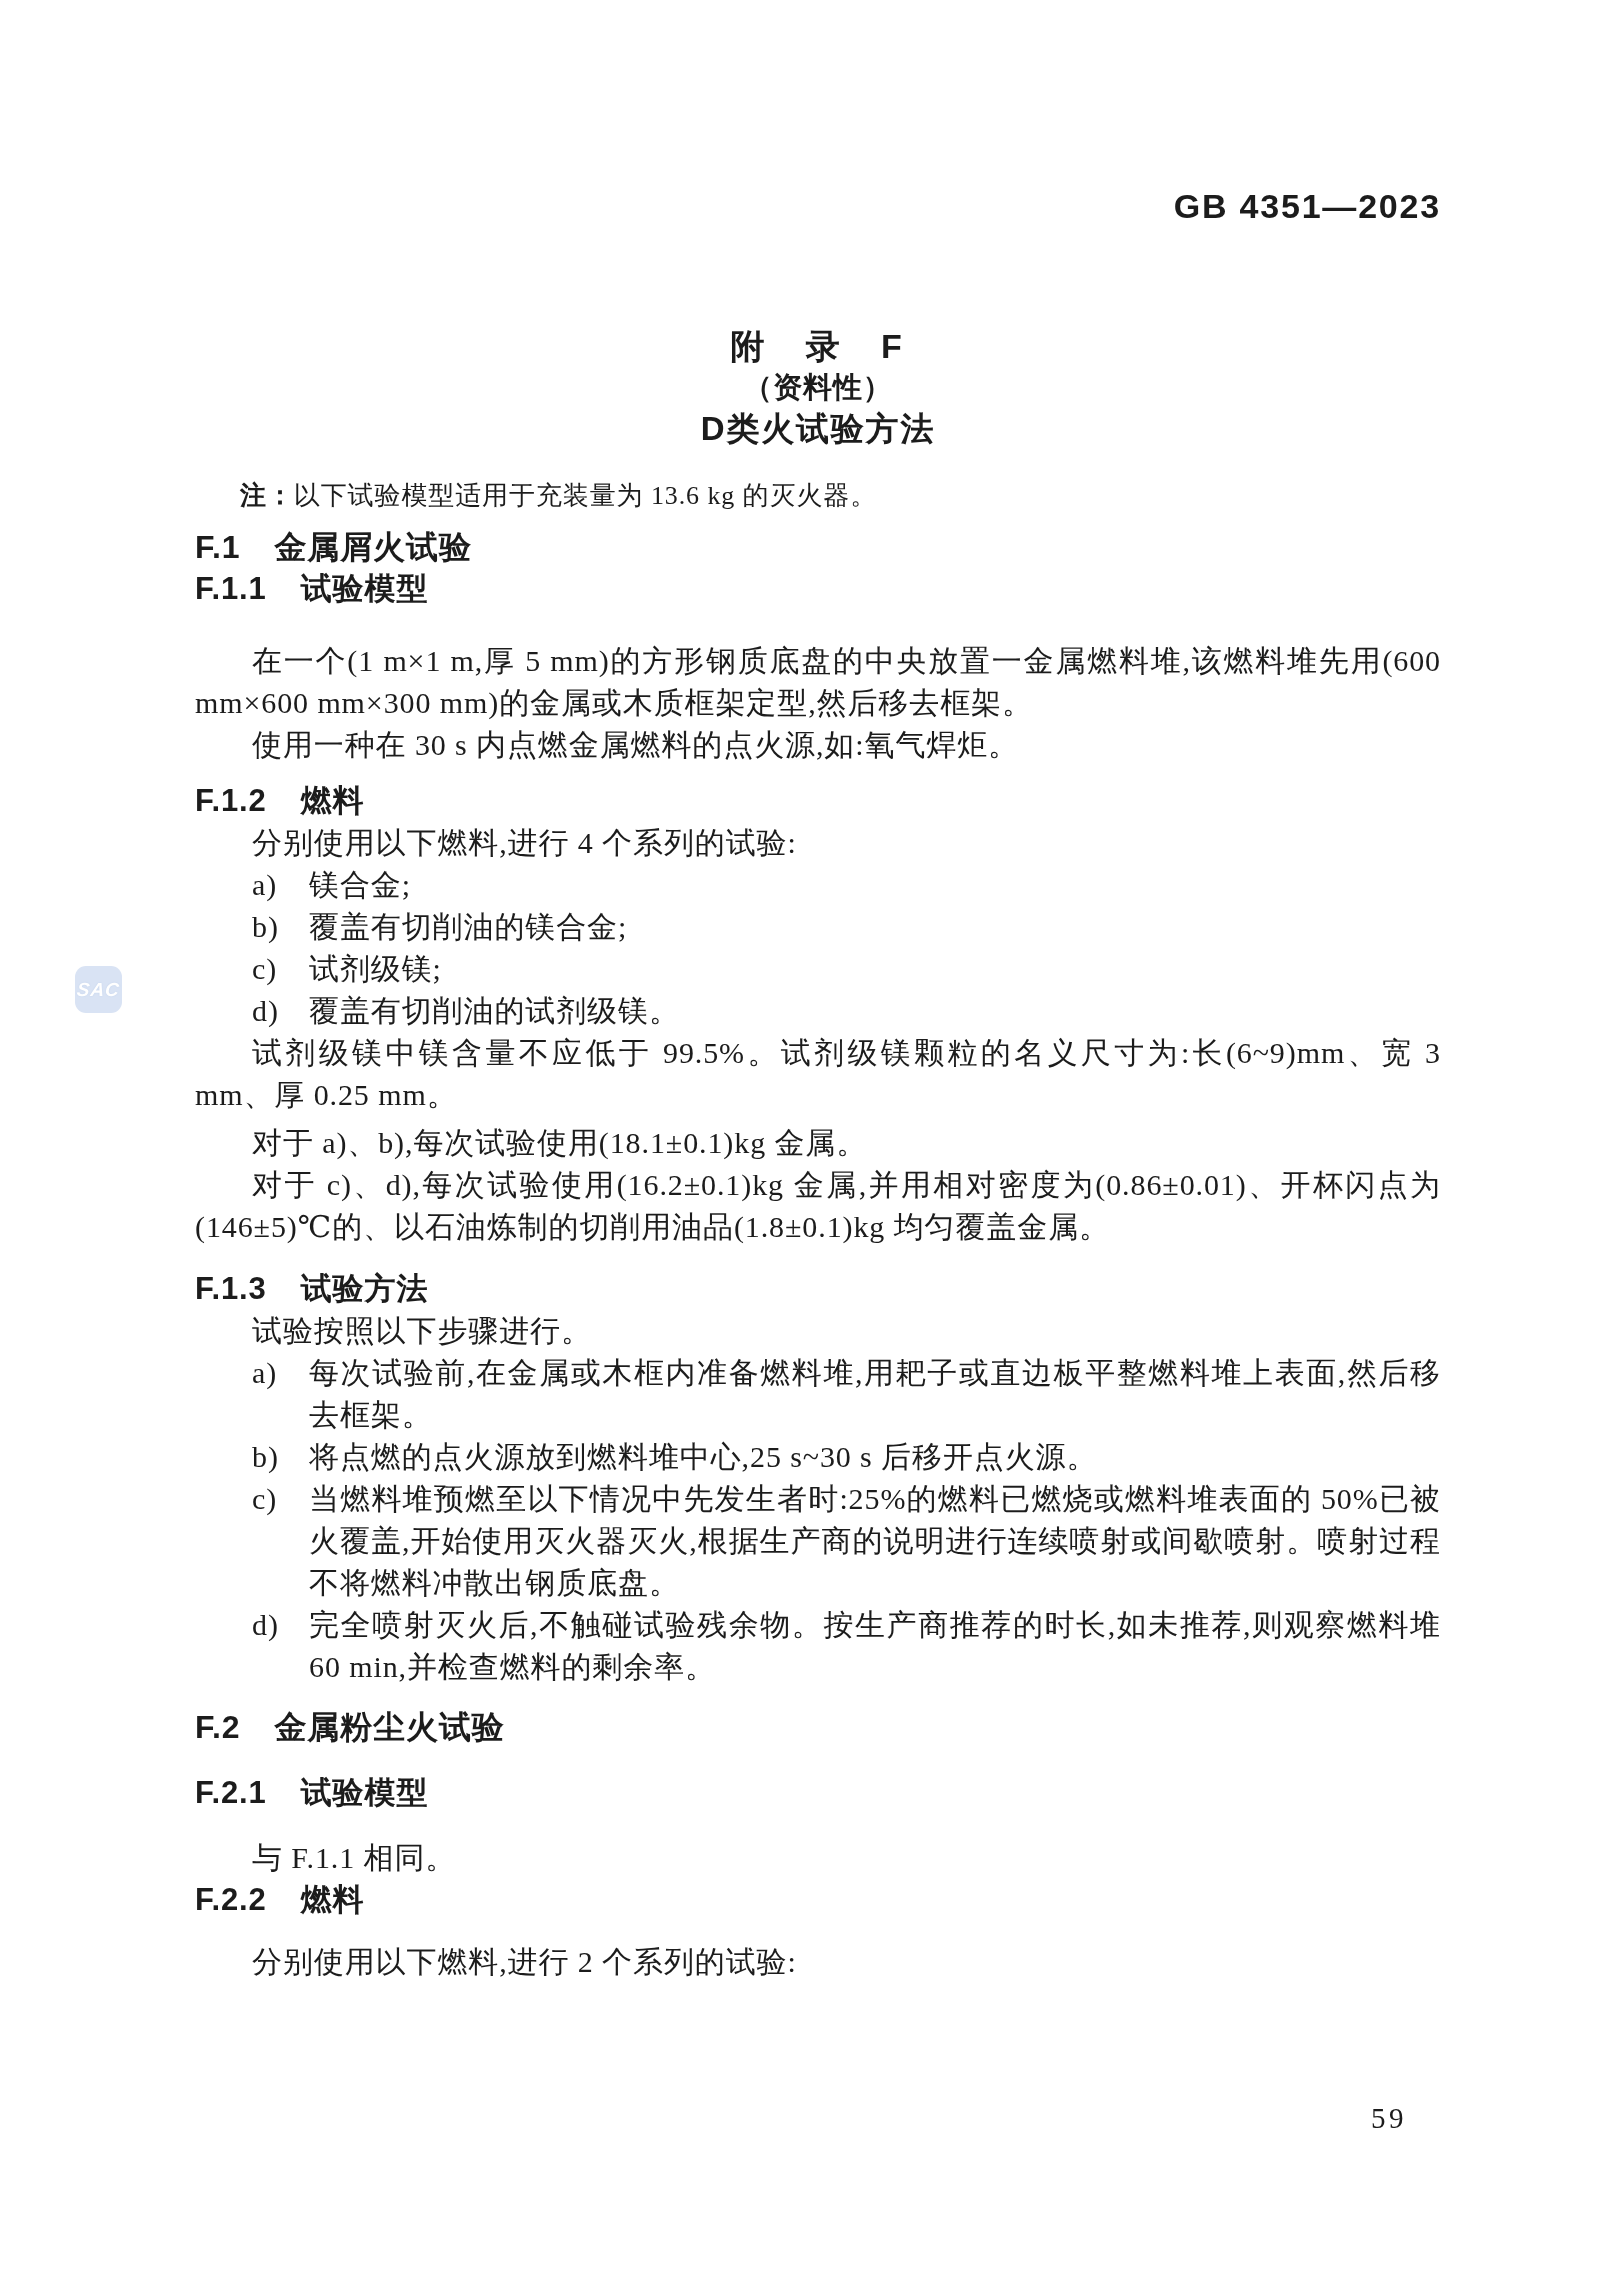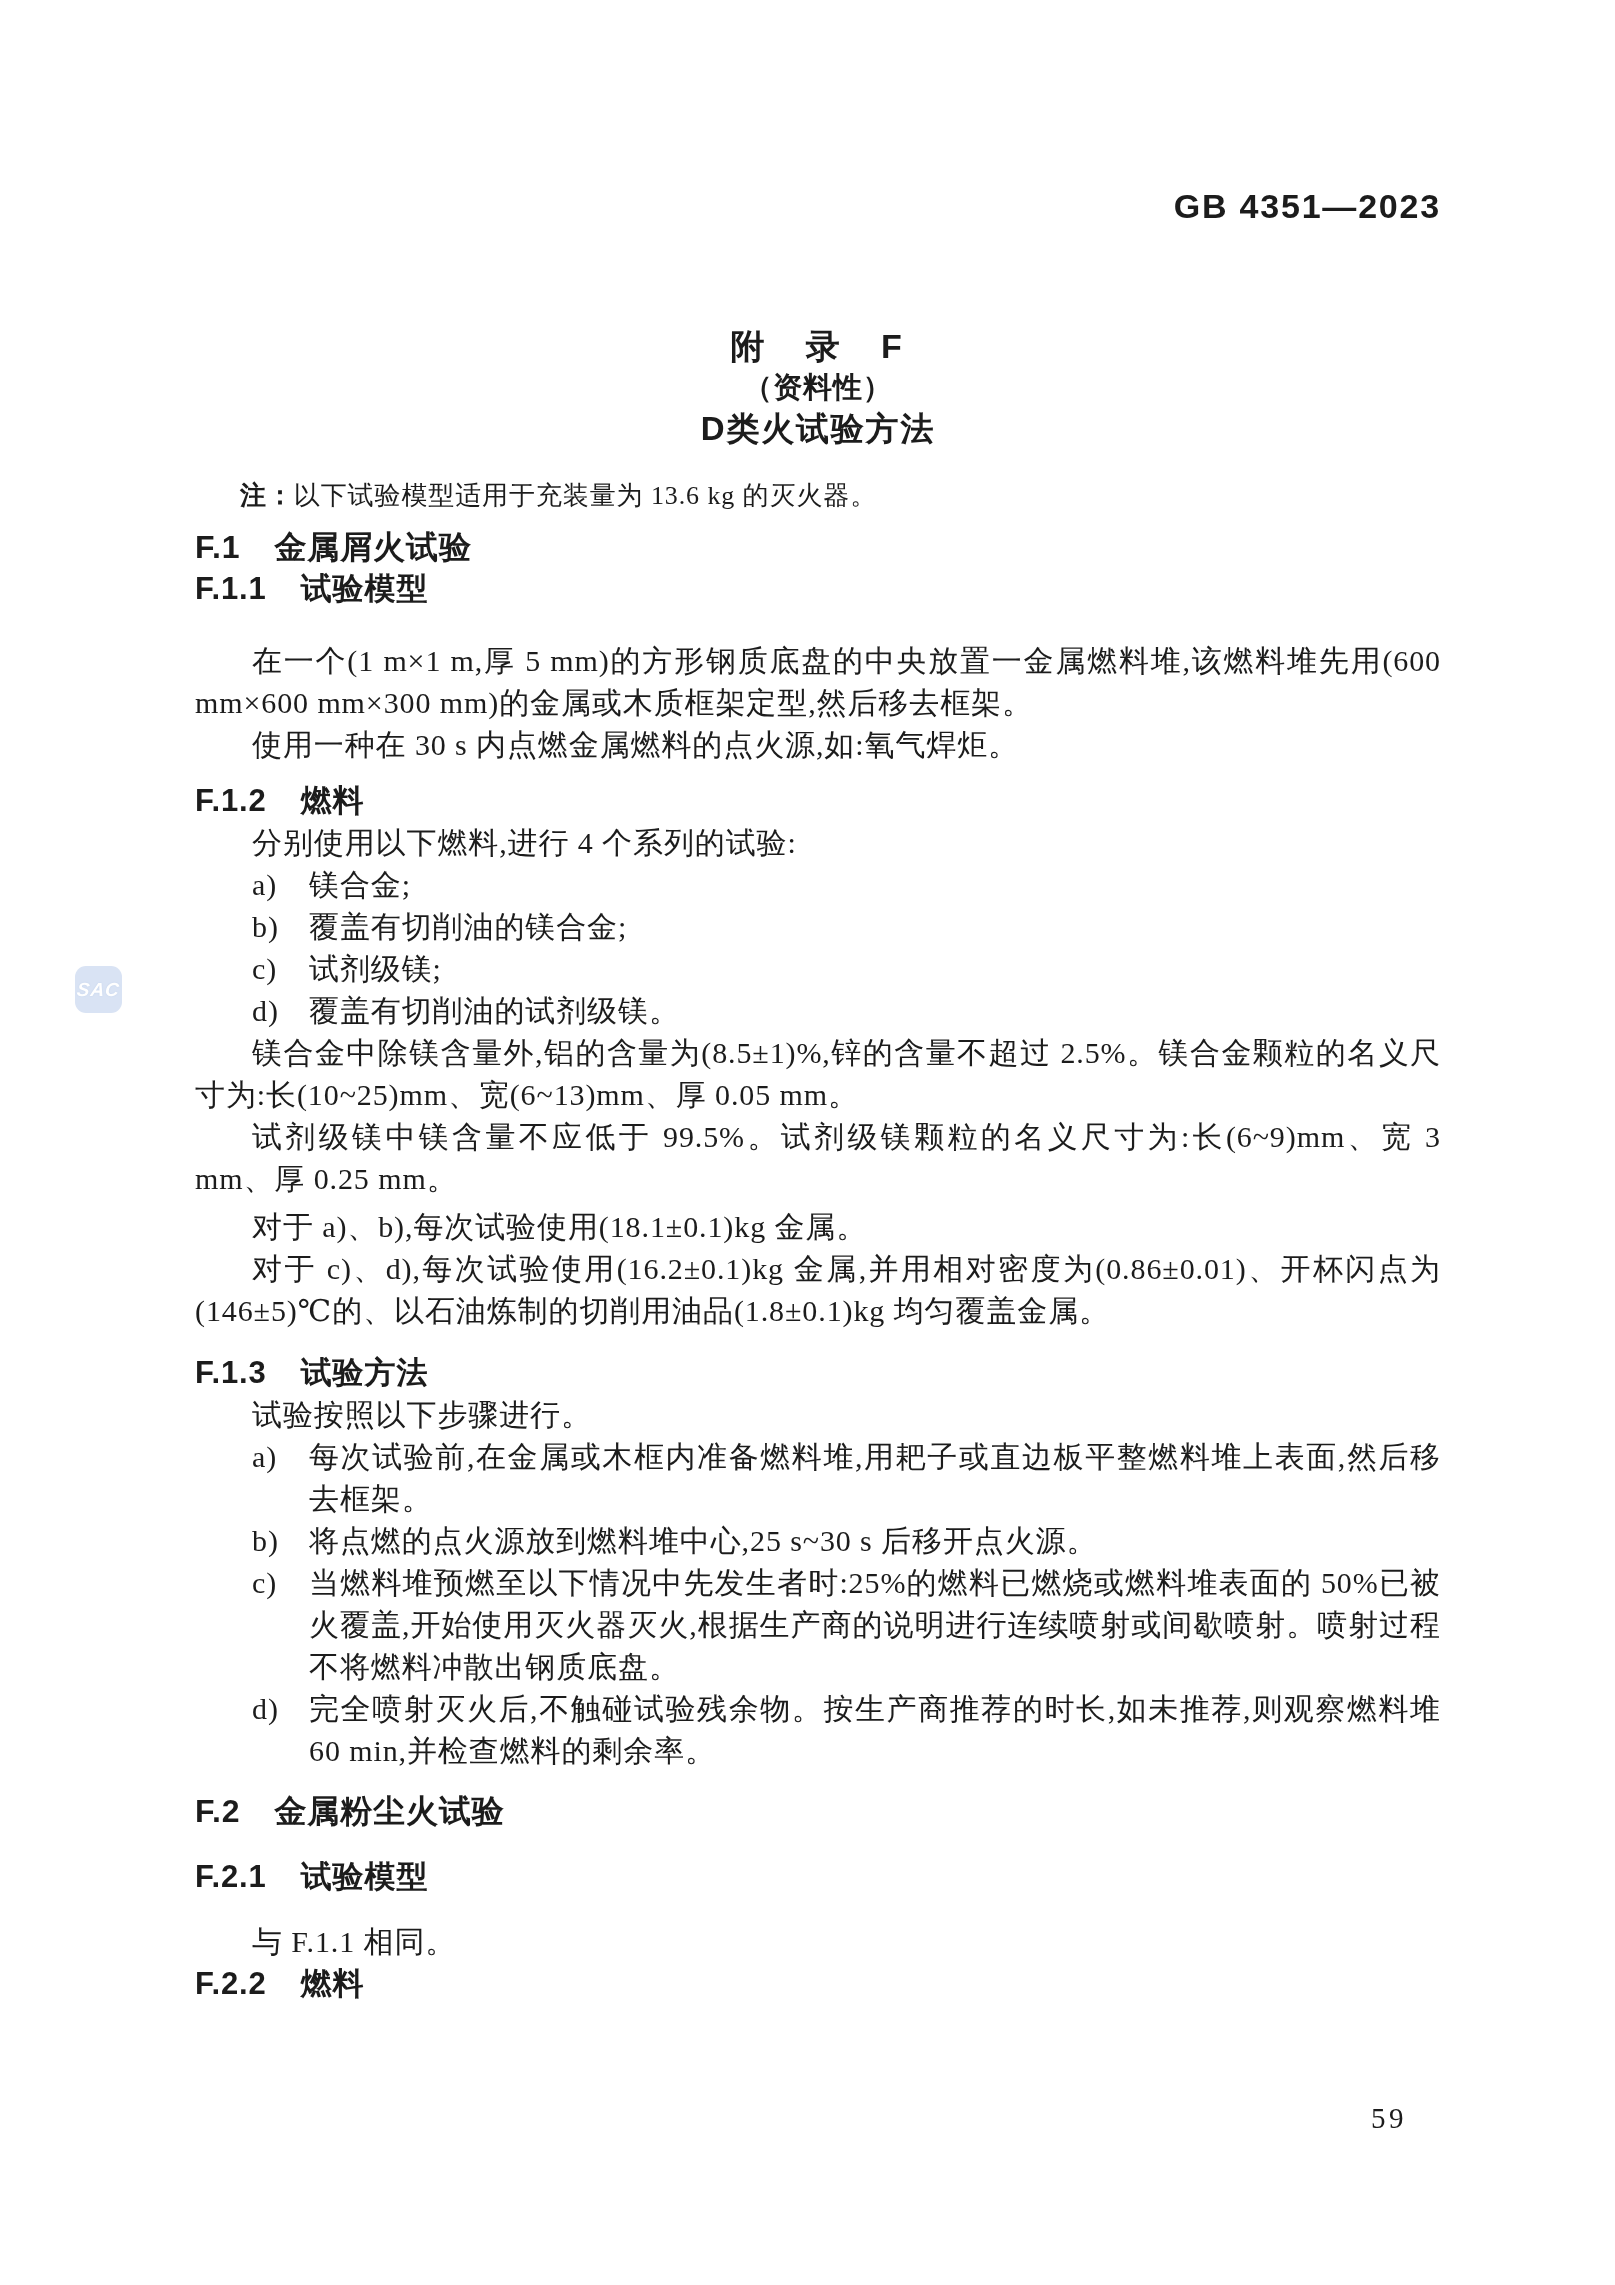--- a/index.html
+++ b/index.html
@@ -122,21 +122,20 @@
     </div>
     <div class="li">
       <span class="li-marker">c)</span>
       <span class="li-text">试剂级镁;</span>
     </div>
     <div class="li">
       <span class="li-marker">d)</span>
       <span class="li-text">覆盖有切削油的试剂级镁。</span>
     </div>
 
-    <div class="p">镁合金中除镁含量外,铝的含量为(8.5±1)%,锌的含量不超过 2.5%。镁合金颗粒的名义尺寸为:长(10~25)mm、宽(6~13)mm、厚 0.05 mm。</div>
     <div class="p">试剂级镁中镁含量不应低于 99.5%。试剂级镁颗粒的名义尺寸为:长(6~9)mm、宽 3 mm、厚 0.25 mm。</div>
     <div class="p mt4">对于 a)、b),每次试验使用(18.1±0.1)kg 金属。</div>
     <div class="p">对于 c)、d),每次试验使用(16.2±0.1)kg 金属,并用相对密度为(0.86±0.01)、开杯闪点为(146±5)℃的、以石油炼制的切削用油品(1.8±0.1)kg 均匀覆盖金属。</div>
 
     <div class="h3 mt22">
       <span class="h-no">F.1.3</span><span>试验方法</span>
     </div>
 
     <div class="p mt24">试验按照以下步骤进行。</div>
 
@@ -164,19 +163,20 @@
     <div class="h3 mt26">
       <span class="h-no">F.2.1</span><span>试验模型</span>
     </div>
 
     <div class="p mt26">与 F.1.1 相同。</div>
 
     <div class="h3 mt24">
       <span class="h-no">F.2.2</span><span>燃料</span>
     </div>
 
+    <div class="p mt22">分别使用以下燃料,进行 2 个系列的试验:</div>
 
   </div>
 
   <div class="page-number">59</div>
 
 </div>
 
 
 </body></html>

